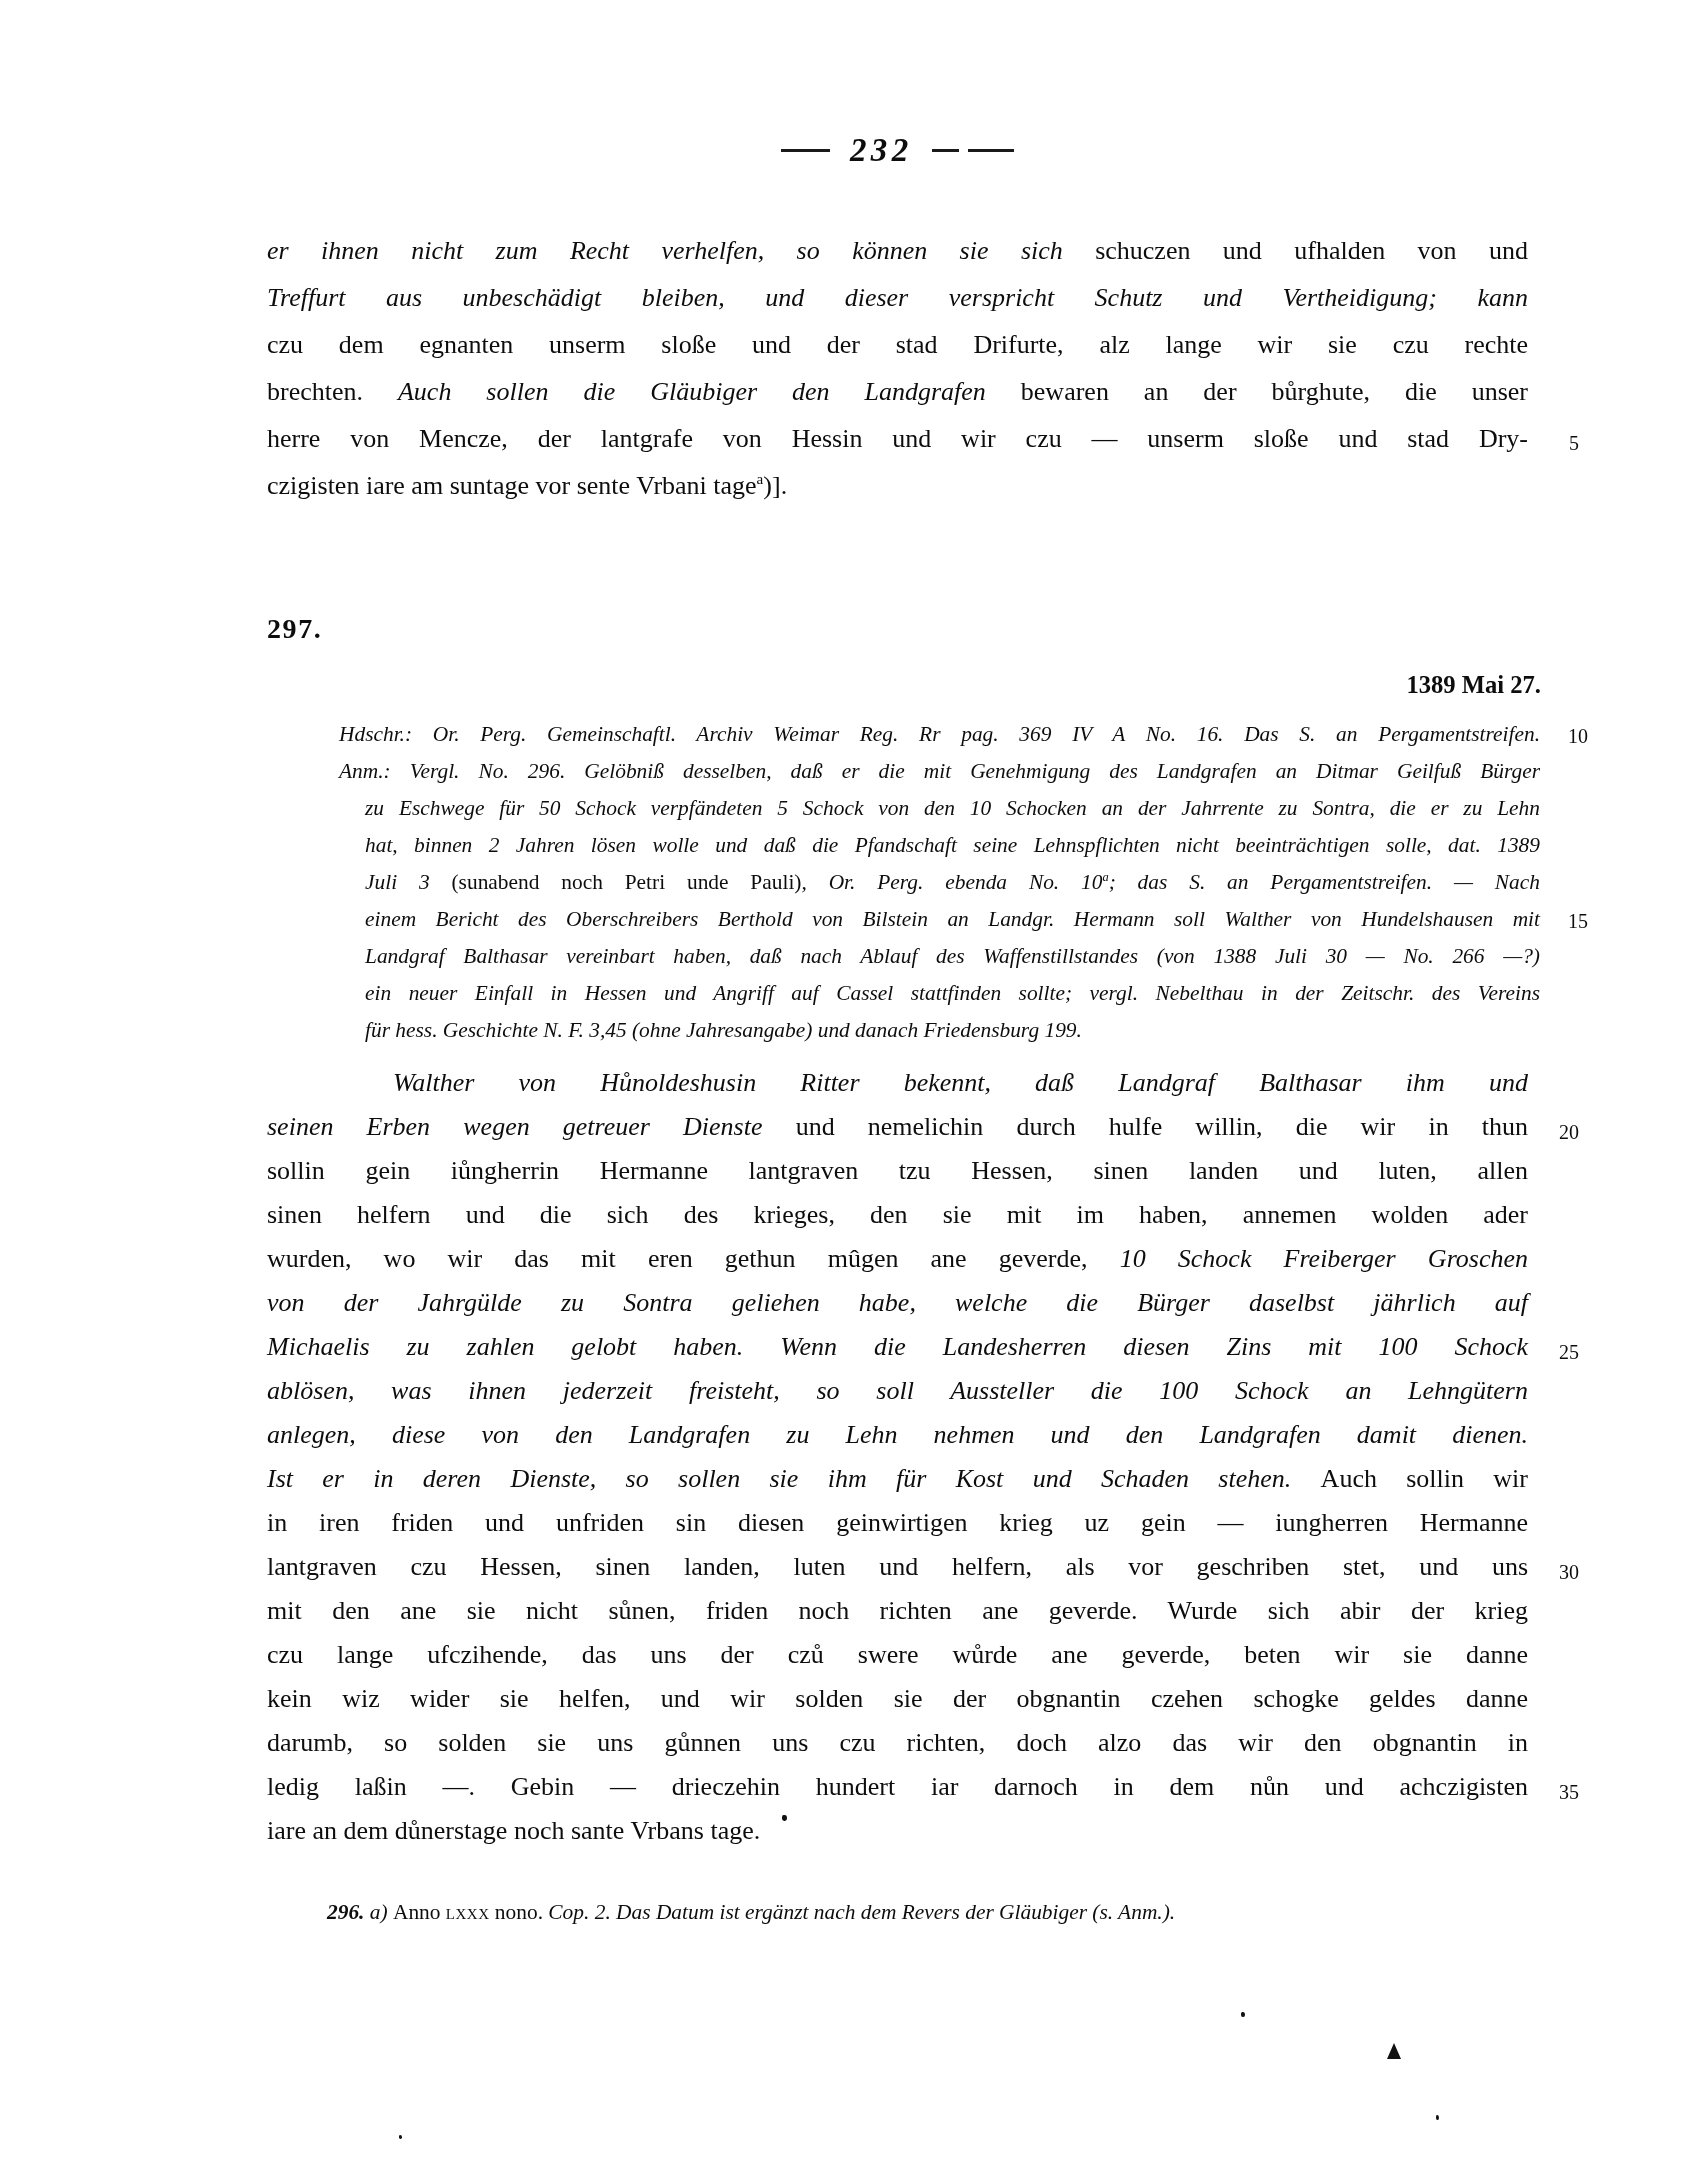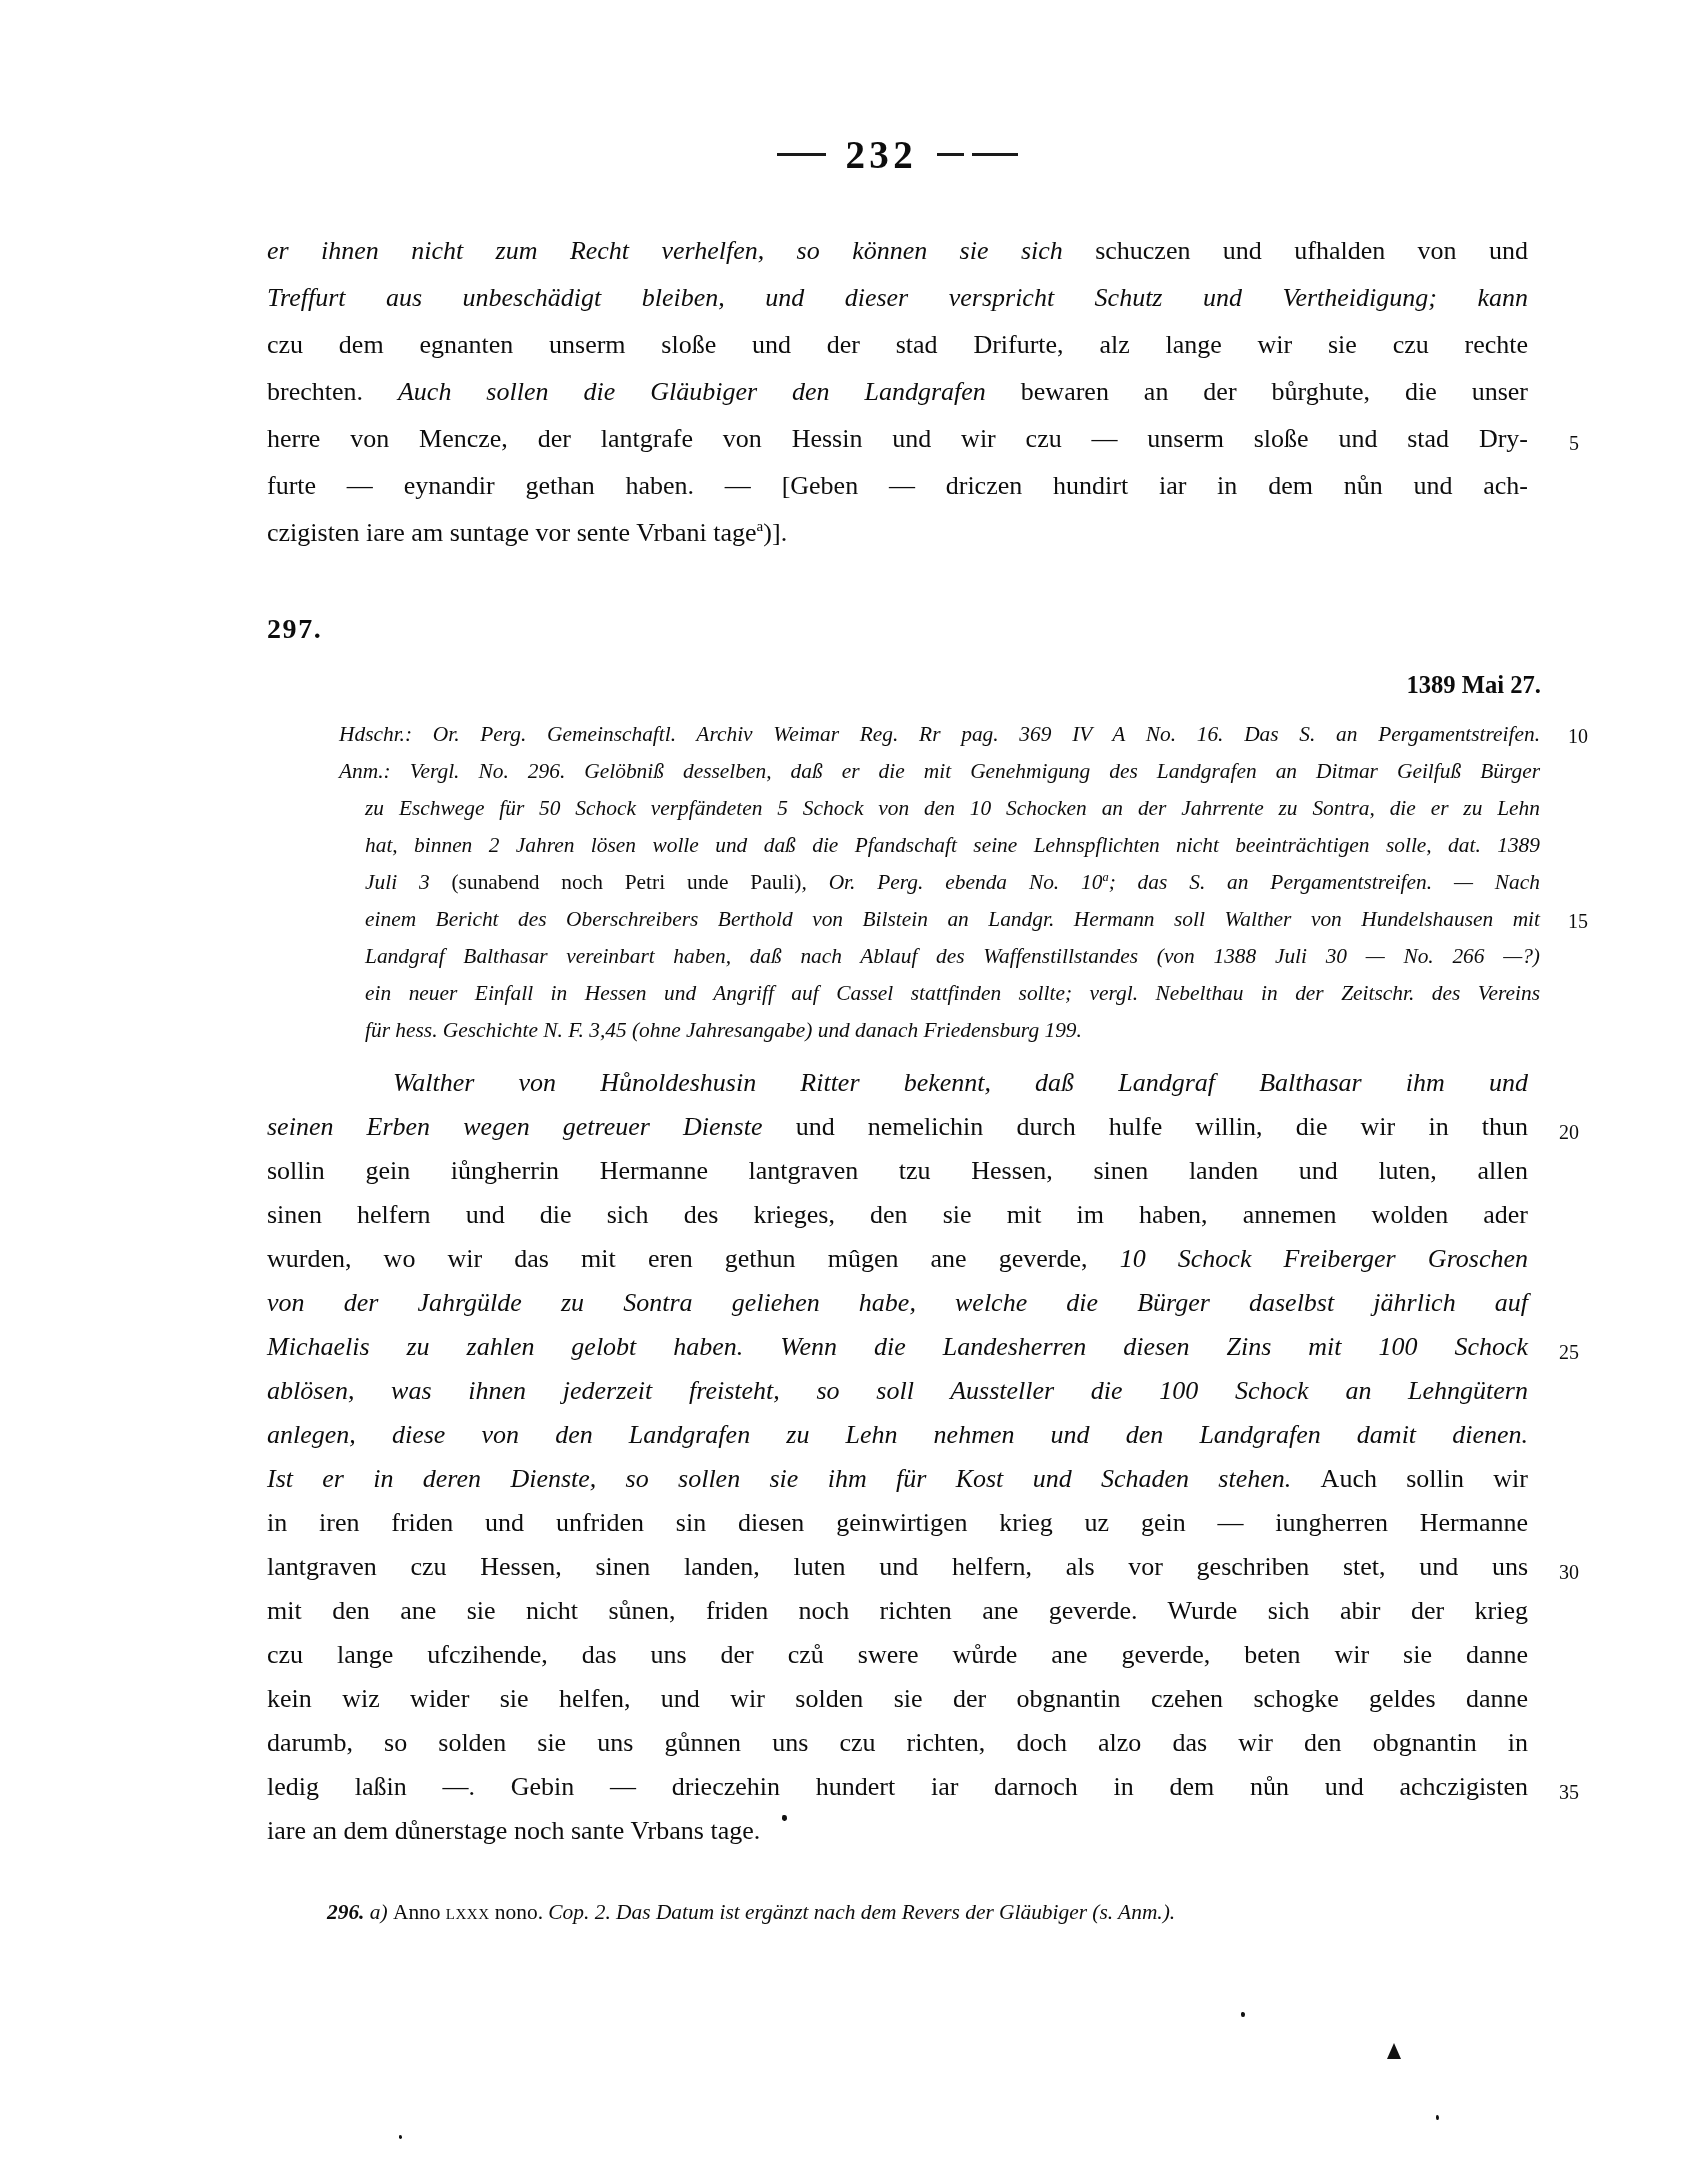--- a/index.html
+++ b/index.html
@@ -12,22 +12,22 @@
     font-family:"Liberation Serif","DejaVu Serif",serif;
     overflow:hidden;
   }
   
   .pagehead{
     position:absolute;top:132px;left:267px;width:1261px;
     text-align:center;white-space:nowrap;
   }
   .pagenum{
     display:inline-block;
-    font-size:39px;font-weight:bold;letter-spacing:4.3px;
-    vertical-align:middle;padding:0 20px;
+    font-size:33px;font-weight:bold;letter-spacing:4.3px;
+    vertical-align:middle;padding:0 20px;font-style:italic;
   }
   .rule{display:inline-block;height:0;border-top:3.7px solid #1a1a1a;vertical-align:middle;}
   .rule-l1{width:49px;}
   .rule-r1{width:27px;margin-right:8.5px;}
   .rule-r2{width:46px;}
   
   .para{position:absolute;left:267px;width:1261px;font-size:26px;}
   .cont{top:227px;line-height:47px;}
   .docnum{
     position:absolute;top:613px;left:267px;width:1261px;margin:0;
@@ -79,21 +79,20 @@
   <header class="pagehead">
     <span class="rule rule-l1"></span><span class="pagenum">232</span><span class="rule rule-r1"></span><span class="rule rule-r2"></span>
   </header>
 
   <section class="para cont">
       <div class="tline"><span class="it">er ihnen nicht zum Recht verhelfen, so können sie sich </span><span class="ro">schuczen und ufhalden von und</span></div>
       <div class="tline"><span class="it">Treffurt aus unbeschädigt bleiben, und dieser verspricht Schutz und Vertheidigung; kann</span></div>
       <div class="tline"><span class="ro">czu dem egnanten unserm sloße und der stad Drifurte, alz lange wir sie czu rechte</span></div>
       <div class="tline"><span class="ro">brechten.  </span><span class="it">Auch sollen die Gläubiger den Landgrafen </span><span class="ro">bewaren an der bůrghute, die unser</span></div>
       <div class="tline"><span class="ro">herre von Mencze, der lantgrafe von Hessin und wir czu — unserm sloße und stad Dry-</span><span class="lineno">5</span></div>
-      <div class="tline"><span class="ro">furte — eynandir gethan haben. — [Geben — driczen hundirt iar in dem nůn und ach-</span></div>
       <div class="tline last"><span class="ro">czigisten iare am suntage vor sente Vrbani tage</span><span class="sup">a</span><span class="ro">)].</span></div>
     </section>
 
   <h2 class="docnum">297.</h2>
 
   <div class="docdate">1389 Mai 27.</div>
 
   <section class="para anm">
       <div class="tline"><span class="it">Hdschr.:  Or. Perg. Gemeinschaftl. Archiv Weimar Reg. Rr pag. 369 IV A No. 16.  Das S. an Pergamentstreifen.</span><span class="lineno">10</span></div>
       <div class="tline"><span class="it">Anm.: Vergl. No. 296.  Gelöbniß desselben, daß er die mit Genehmigung des Landgrafen an Ditmar Geilfuß Bürger</span></div>

